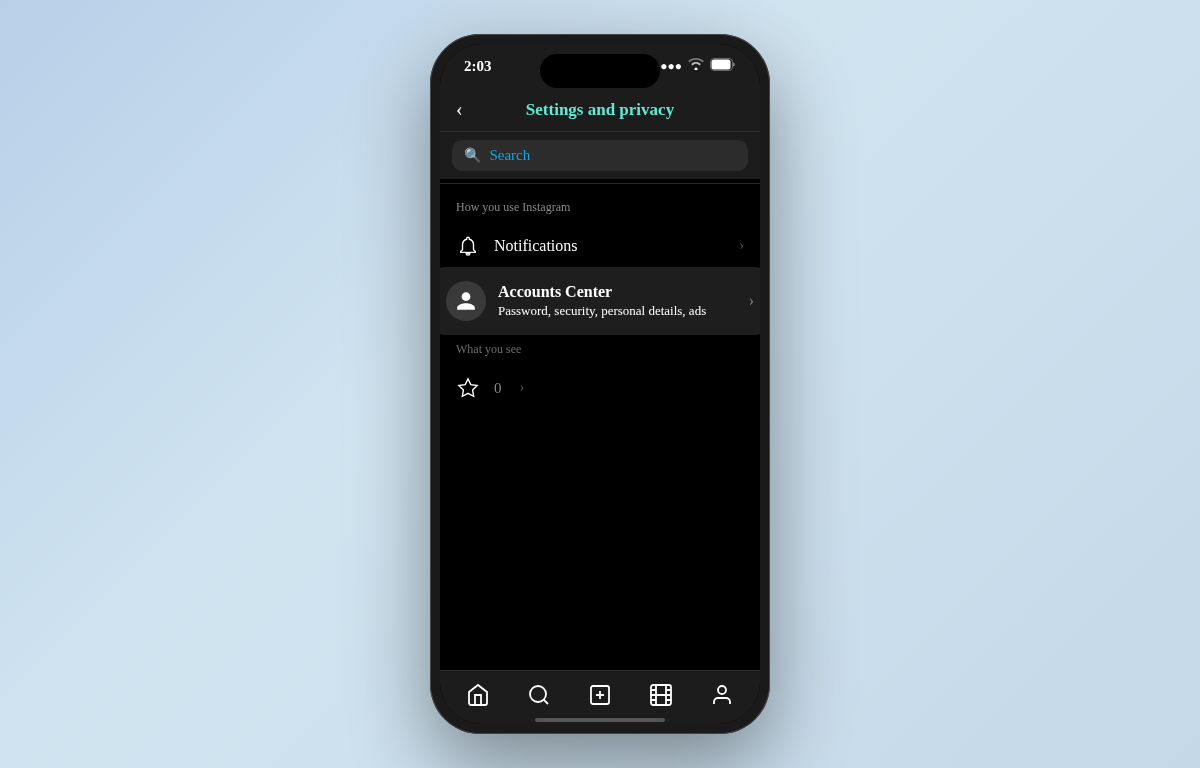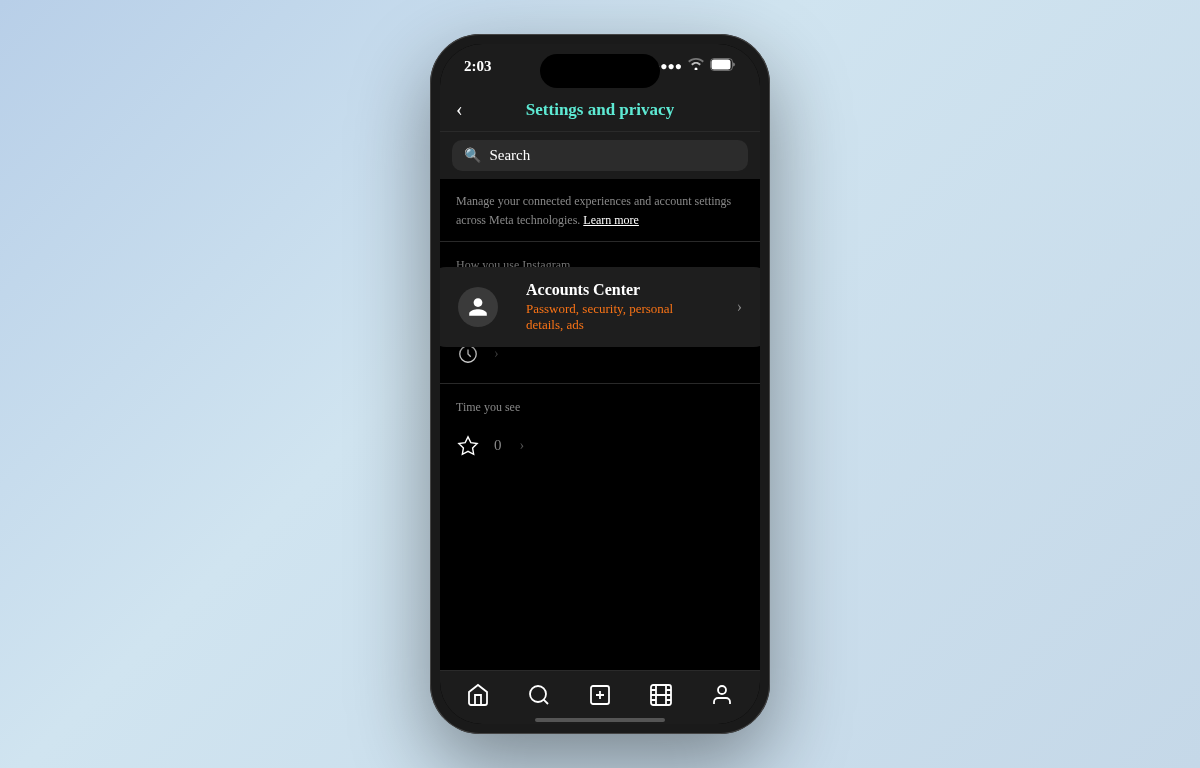--- a/index.html
+++ b/index.html
@@ -114,36 +114,36 @@
       padding: 7px 12px;
       gap: 8px;
     }
 
     .search-icon-symbol {
       color: #888;
       font-size: 14px;
     }
 
     .search-placeholder {
-      color: #ffffff;
+      color: #0ea5e9;
       font-size: 15px;
     }
 
     
     .accounts-center-tooltip {
       position: absolute;
       top: 88px;
       left: -10px;
       right: -10px;
       background: #1e1e1e;
       border-radius: 16px;
-      padding: 14px 28px;
-      display: flex;
-      align-items: center;
-      gap: 28px;
+      padding: 14px 16px;
+      display: flex;
+      align-items: center;
+      gap: 12px;
       z-index: 100;
       box-shadow: 0 8px 32px rgba(0,0,0,0.6);
     }
 
     .accounts-icon-circle {
       width: 40px;
       height: 40px;
       background: #3a3a3a;
       border-radius: 50%;
       display: flex;
@@ -162,21 +162,21 @@
       flex: 1;
     }
 
     .accounts-title {
       color: #fff;
       font-size: 16px;
       font-weight: 600;
     }
 
     .accounts-subtitle {
-      color: #f97316;
+      color: #ffffff;
       font-size: 13px;
       margin-top: 2px;
     }
 
     .accounts-chevron {
       color: #888;
       font-size: 16px;
     }
 
     
@@ -371,26 +371,20 @@
           </div>
           <div class="accounts-text">
             <div class="accounts-title">Accounts Center</div>
             <div class="accounts-subtitle">Password, security, personal details, ads</div>
           </div>
           <span class="accounts-chevron">›</span>
         </div>
 
         <div class="scroll-content">
 
-          <div class="accounts-section">
-            <span class="accounts-manage-text">
-              <span>Manage your connected experiences and account settings across Meta technologies.</span>
-              <span class="learn-more">Learn more</span>
-            </span>
-          </div>
 
           <div class="section-divider"></div>
 
           <div class="section-header">How you use Instagram</div>
 
           <div class="menu-item">
             <div class="menu-icon">
               <svg viewBox="0 0 24 24">
                 <path d="M12 22c1.1 0 2-.9 2-2h-4c0 1.1.9 2 2 2zm6-6v-5c0-3.07-1.63-5.64-4.5-6.32V4c0-.83-.67-1.5-1.5-1.5s-1.5.67-1.5 1.5v.68C7.64 5.36 6 7.92 6 11v5l-2 2v1h16v-1l-2-2z"></path>
               </svg>
@@ -404,21 +398,21 @@
               <svg viewBox="0 0 24 24">
                 <circle cx="12" cy="12" r="9"></circle>
                 <polyline points="12 7 12 12 15 15"></polyline>
               </svg>
             </div>
             <span class="menu-chevron">›</span>
           </div>
 
           <div class="section-divider"></div>
 
-          <div class="section-header">Time you see</div>
+          <div class="section-header">What you see</div>
 
           <div class="menu-item">
             <div class="menu-icon">
               <svg viewBox="0 0 24 24">
                 <polygon points="12 2 15.09 8.26 22 9.27 17 14.14 18.18 21.02 12 17.77 5.82 21.02 7 14.14 2 9.27 8.91 8.26 12 2"></polygon>
               </svg>
             </div>
             <span class="menu-badge">0</span>
             <span class="menu-chevron">›</span>
           </div>

